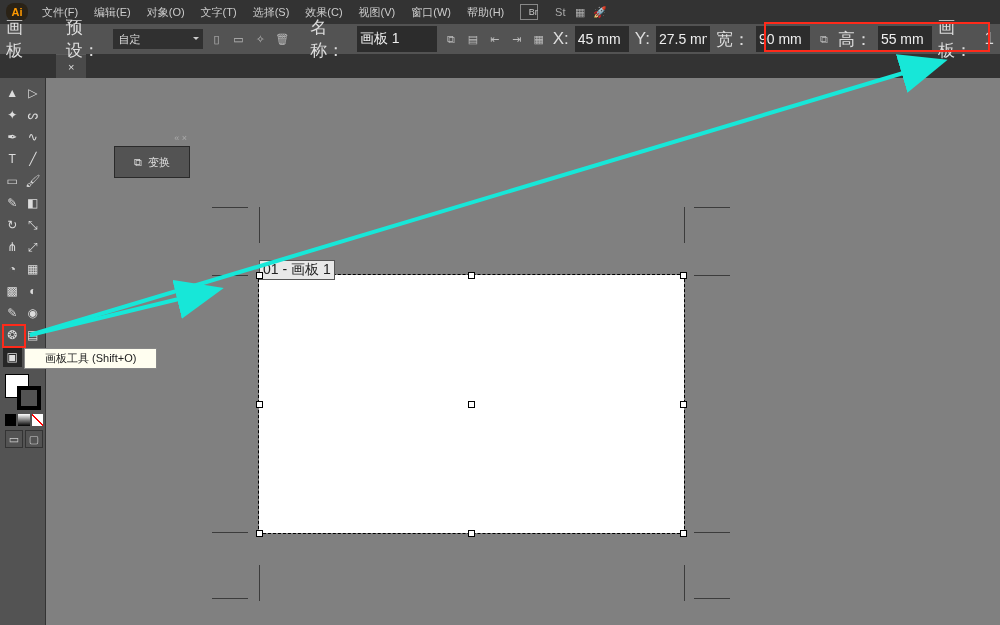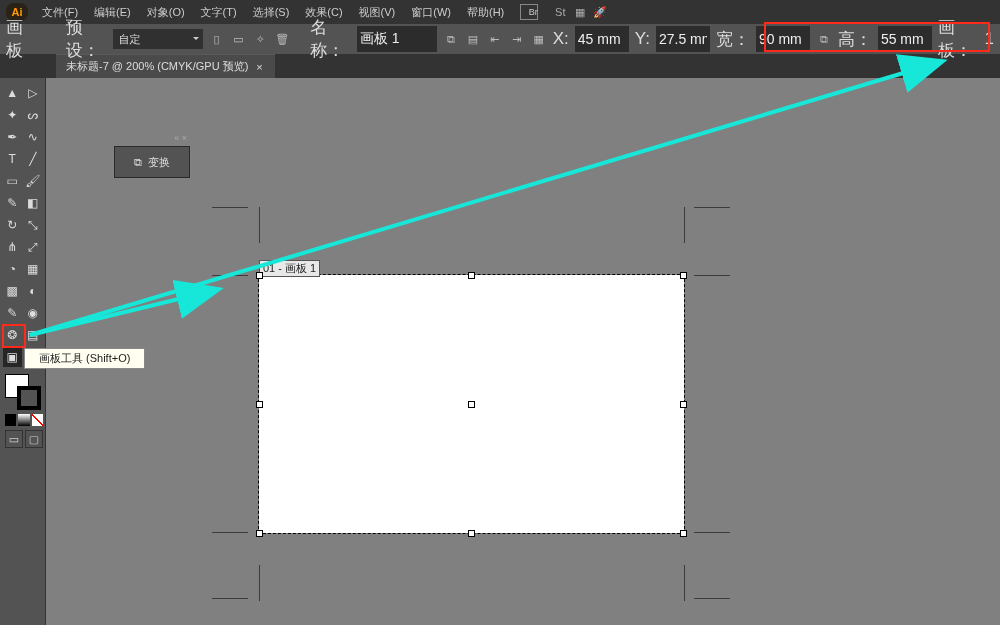--- a/index.html
+++ b/index.html
@@ -90,38 +90,38 @@
   .mode-row div { width:18px;height:18px;border:1px solid #333;display:flex;align-items:center;justify-content:center;}
   
   .canvas-holder { flex:1; position:relative; }
   .artboard {
     position:absolute; background:#fff;
     left:213px; top:197px; width:425px; height:258px;
     outline:1px dashed #000;
   }
   .artboard-label {
     position:absolute; left:213px; top:182px; background:#e8e8e8;
-    border:1px solid #555; color:#222; font-size:11px; padding:0 3px;
+    border:1px solid #555; color:#222; font-size:14px; padding:0 3px;
   }
   .crop-mark { position:absolute; background:#3c3c3c; }
   .handle {
     position:absolute; width:7px; height:7px; background:#fff;
     border:1px solid #000;
   }
   
   .panel {
     position:absolute; top:68px; left:68px; width:76px; height:32px;
     background:#535353; border:1px solid #2a2a2a; display:flex;
     align-items:center; justify-content:center; gap:6px; color:#ddd;
   }
   .panel-tabicon { position:absolute; top:-14px; right:2px; font-size:9px;color:#aaa;}
   
   .tooltip {
     position:absolute; background:#fffef0; color:#222; border:1px solid #888;
-    font-size:11px; padding:2px 14px;
+    font-size:11px; padding:2px 20px;
   }
   
   .overlay-svg { position:absolute; top:0; left:0; width:1000px; height:625px; pointer-events:none;}
 </style>
 </head>
 <body>
 
 <div class="menubar">
   <div class="ai-logo">Ai</div>
   <div class="menu-item">文件(F)</div>
@@ -170,21 +170,20 @@
   <span class="ctl-label">高：</span>
   <input class="ctl-input" value="55 mm" style="">
   <span class="ctl-label">画板：</span>
   <span class="ctl-label">1</span>
 </div>
 
 <div class="highlight-rect" style="left:764px; top:22px; width:226px; height:30px;"></div>
 
 <div class="tabbar">
   <div class="tab">
-    <span>未标题-7 @ 200% (CMYK/GPU 预览)</span>
     <span class="close">×</span>
   </div>
 </div>
 
 <div class="workarea">
   <div class="toolbox">
     <div class="tool-row">
         <div class="tool">▲</div>
         <div class="tool">▷</div>
       </div>

